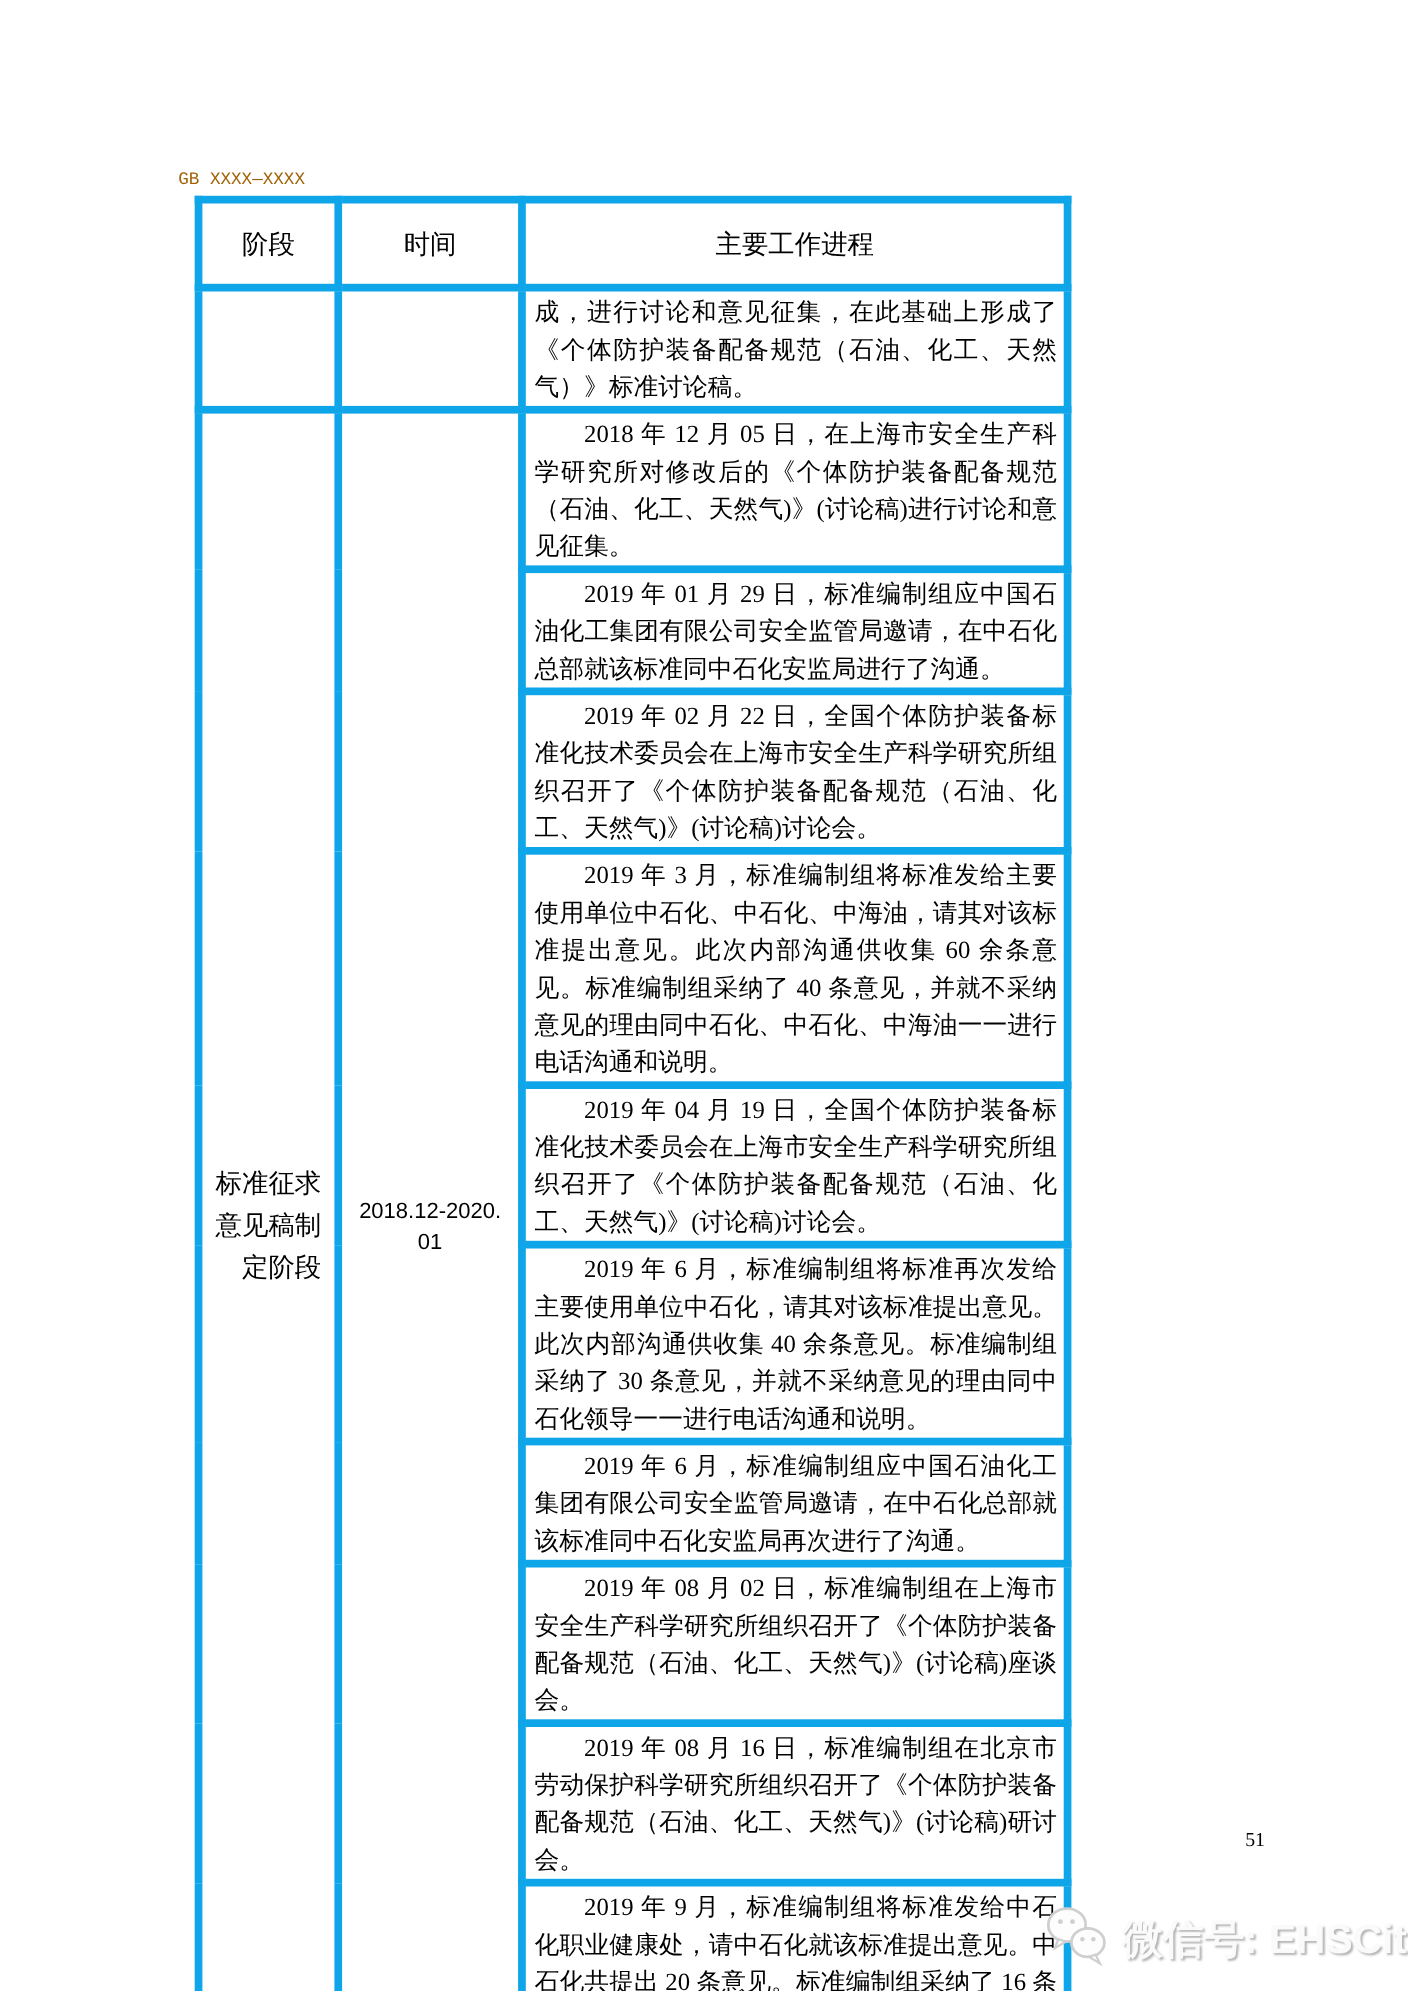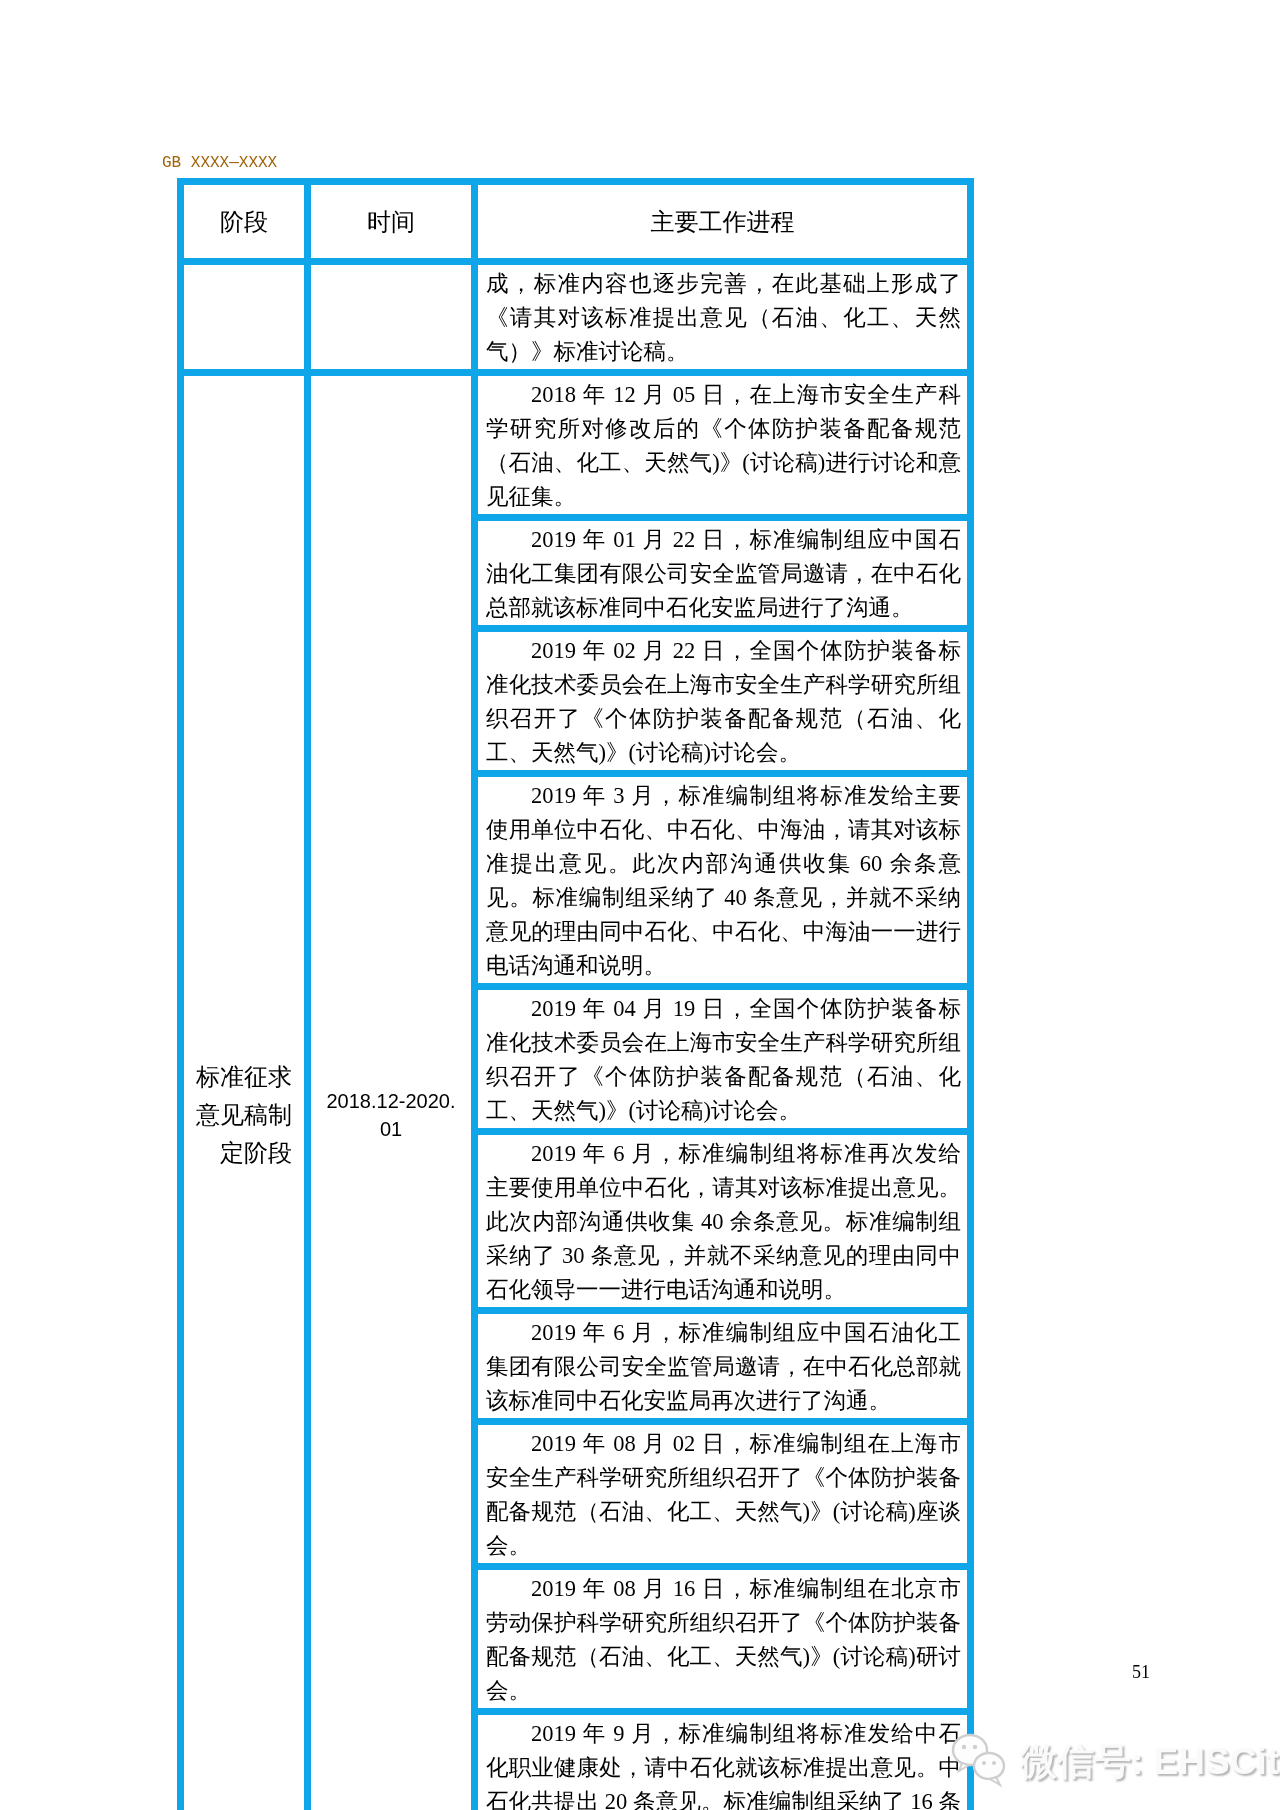--- a/index.html
+++ b/index.html
@@ -92,29 +92,29 @@
     </colgroup>
   <tbody>
       <tr>
     <th>阶段</th>
     <th>时间</th>
     <th>主要工作进程</th>
   </tr>
   <tr style="height:102px;">
     <td></td>
     <td></td>
-    <td class="cell-progress">成，标准内容也逐步完善，在此基础上形成了《请其对该标准提出意见（石油、化工、天然气）》标准讨论稿。</td>
+    <td class="cell-progress">成，进行讨论和意见征集，在此基础上形成了《个体防护装备配备规范（石油、化工、天然气）》标准讨论稿。</td>
   </tr>
   <tr style="height:135px;">
     <td class="cell-stage" rowspan="10">标准征求意见稿制定阶段</td>
     <td class="cell-time" rowspan="10">2018.12-2020.01</td>
     <td class="cell-progress indent">2018 年 12 月 05 日，在上海市安全生产科学研究所对修改后的《个体防护装备配备规范（石油、化工、天然气)》(讨论稿)进行讨论和意见征集。</td>
   </tr>
   <tr style="height:100px;">
-    <td class="cell-progress indent">2019 年 01 月 22 日，标准编制组应中国石油化工集团有限公司安全监管局邀请，在中石化总部就该标准同中石化安监局进行了沟通。</td>
+    <td class="cell-progress indent">2019 年 01 月 29 日，标准编制组应中国石油化工集团有限公司安全监管局邀请，在中石化总部就该标准同中石化安监局进行了沟通。</td>
   </tr>
   <tr style="height:135px;">
     <td class="cell-progress indent">2019 年 02 月 22 日，全国个体防护装备标准化技术委员会在上海市安全生产科学研究所组织召开了《个体防护装备配备规范（石油、化工、天然气)》(讨论稿)讨论会。</td>
   </tr>
   <tr style="height:205px;">
     <td class="cell-progress indent">2019 年 3 月，标准编制组将标准发给主要使用单位中石化、中石化、中海油，请其对该标准提出意见。此次内部沟通供收集 60 余条意见。标准编制组采纳了 40 条意见，并就不采纳意见的理由同中石化、中石化、中海油一一进行电话沟通和说明。</td>
   </tr>
   <tr style="height:135px;margin-top:44px;">
     <td class="cell-progress indent">2019 年 04 月 19 日，全国个体防护装备标准化技术委员会在上海市安全生产科学研究所组织召开了《个体防护装备配备规范（石油、化工、天然气)》(讨论稿)讨论会。</td>
   </tr>

